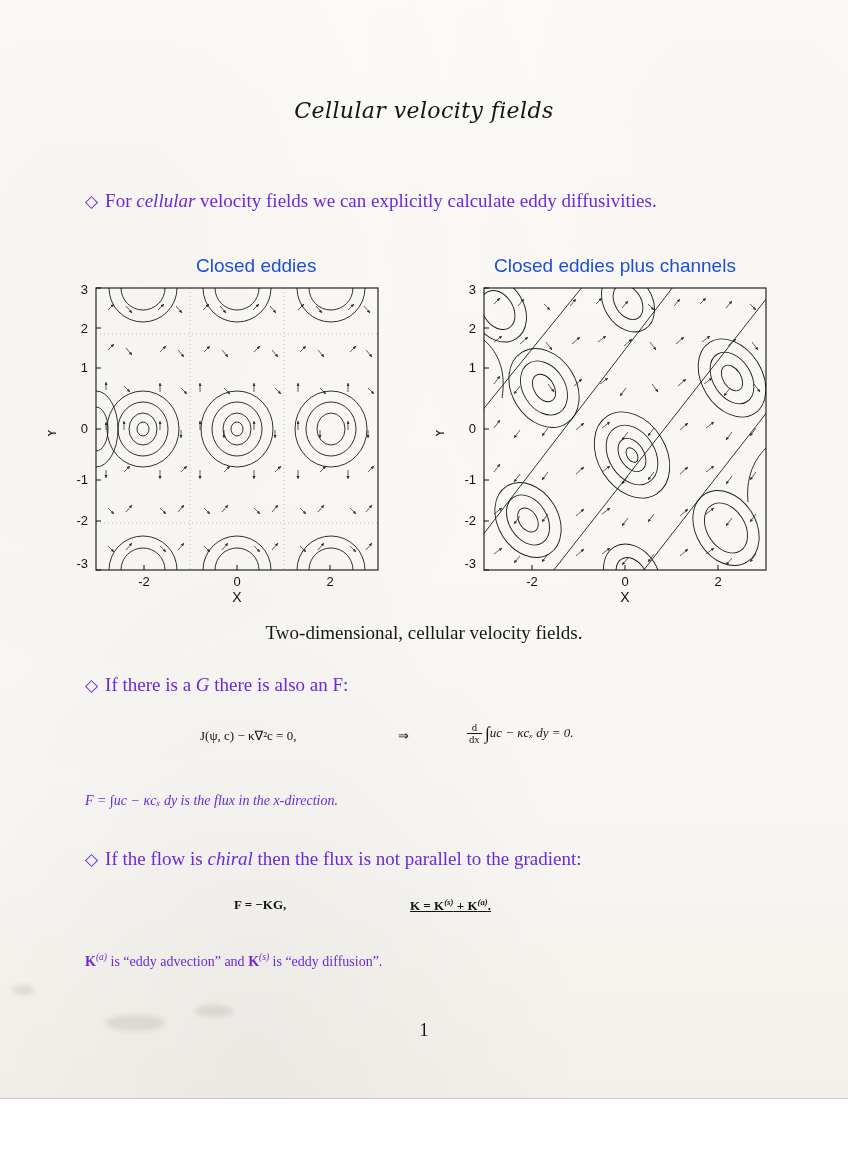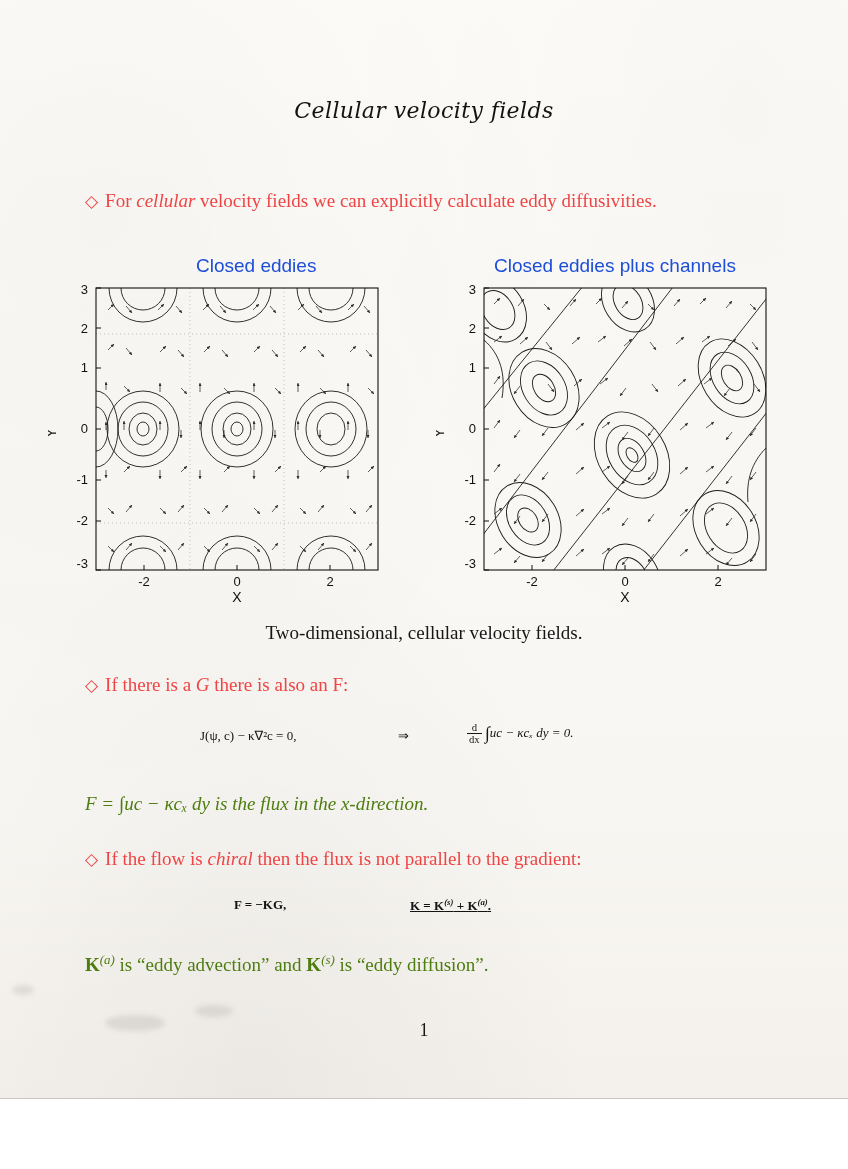--- a/index.html
+++ b/index.html
@@ -48,32 +48,32 @@
     font-family: "DejaVu Serif", serif;
     font-style: italic;
     font-size: 22px;
     letter-spacing: 0.4px;
     color: #131313;
   }
   .bullet {
     position: absolute;
     font-size: 19px;
     line-height: 1.35;
-    color: #ef4444;
+    color: #6d28d9;
     white-space: nowrap;
   }
   .bullet .dia {
     font-size: 17px;
     padding-right: 7px;
   }
   .it { font-style: italic; }
   .para {
     position: absolute;
-    font-size: 19px;
-    color: #4d7c0f;
+    font-size: 14px;
+    color: #6d28d9;
     white-space: nowrap;
   }
   .eqn {
     position: absolute;
     font-size: 13px;
     color: #131313;
     white-space: nowrap;
   }
   .caption {
     position: absolute;

